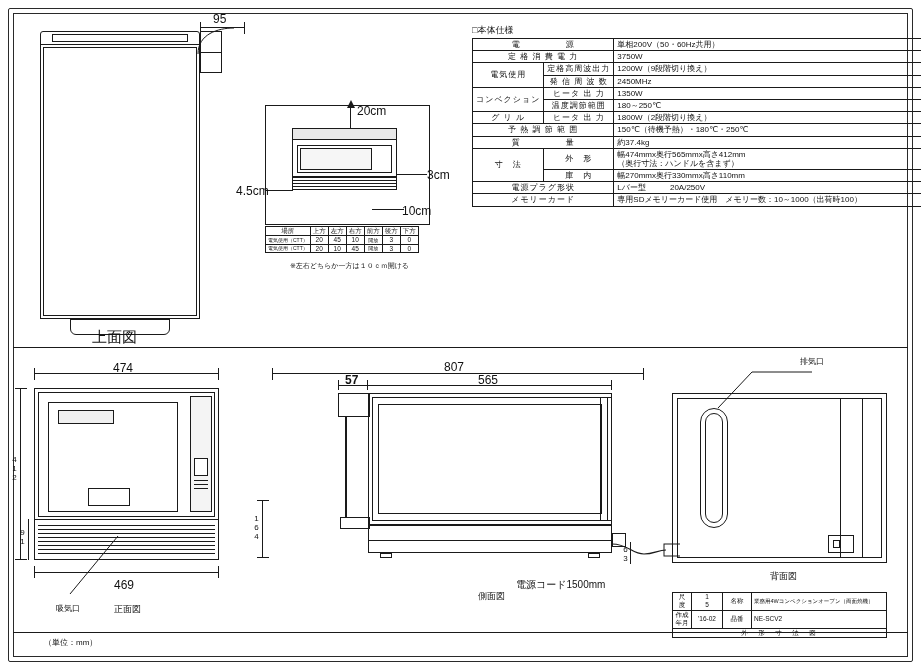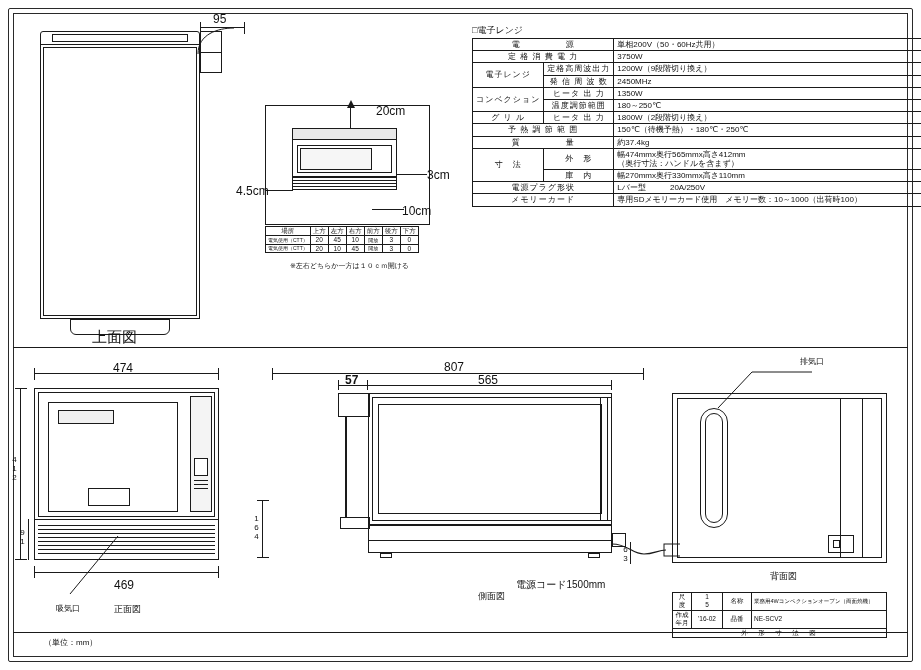--- a/index.html
+++ b/index.html
@@ -67,21 +67,21 @@
     <div class="box" style="left:292px;top:128px;width:105px;height:62px;"></div>
     <div class="box" style="left:292px;top:128px;width:105px;height:12px;background:#e9e9e9;"></div>
     <div class="box" style="left:297px;top:145px;width:95px;height:28px;"></div>
     <div class="box" style="left:300px;top:148px;width:72px;height:22px;background:#f6f6f6;"></div>
     <div class="box" style="left:292px;top:176px;width:105px;height:14px;background:repeating-linear-gradient(to bottom,#1a1a1a 0,#1a1a1a 1px,#fff 1px,#fff 3px);"></div>
 
     <div class="dimv" style="left:350px;top:104px;height:24px;"></div>
     <svg style="position:absolute;left:345px;top:100px;width:12px;height:10px;">
         <path d="M6,0 L10,8 L2,8 Z" fill="#1a1a1a"></path>
       </svg>
-    <div class="dim" style="left:376px;top:104px;">20cm</div>
+    <div class="dim" style="left:357px;top:104px;">20cm</div>
 
     <div class="dimline" style="left:397px;top:174px;width:30px;"></div>
     <div class="dim" style="left:427px;top:168px;">3cm</div>
 
     <div class="dimline" style="left:265px;top:190px;width:28px;"></div>
     <div class="dim" style="left:236px;top:184px;">4.5cm</div>
 
     <div class="dimline" style="left:372px;top:209px;width:32px;"></div>
     <div class="dim" style="left:402px;top:204px;">10cm</div>
   </div>
@@ -112,33 +112,33 @@
       <td>10</td>
       <td>45</td>
       <td style="font-size:5px;">開放</td>
       <td>3</td>
       <td>0</td>
     </tr>
   </tbody>
     </table>
   <div class="txt" style="left:290px;top:262px;font-size:7px;">※左右どちらか一方は１０ｃｍ開ける</div>
 
-  <div class="txt" style="left:472px;top:26px;font-size:9px;">□電子レンジ</div>
+  <div class="txt" style="left:472px;top:26px;font-size:9px;">□本体仕様</div>
   <table class="spec" style="left:472px;top:38px;width:476px;">
     <tbody>
         <tr>
       <td class="lbl" colspan="2" style="width:108px;">電　　　　　源</td>
       <td class="val">単相200V（50・60Hz共用）</td>
     </tr>
     <tr>
       <td class="lbl" colspan="2">定 格 消 費 電 力</td>
       <td class="val">3750W</td>
     </tr>
     <tr>
-      <td class="lbl" rowspan="2" style="width:48px;">電子レンジ</td>
+      <td class="lbl" rowspan="2" style="width:48px;">電気使用</td>
       <td class="lbl" style="width:60px;">定格高周波出力</td>
       <td class="val">1200W（9段階切り換え）</td>
     </tr>
     <tr>
       <td class="lbl">発 信 周 波 数</td>
       <td class="val">2450MHz</td>
     </tr>
     <tr>
       <td class="lbl" rowspan="2">コンベクション</td>
       <td class="lbl">ヒータ 出 力</td>

